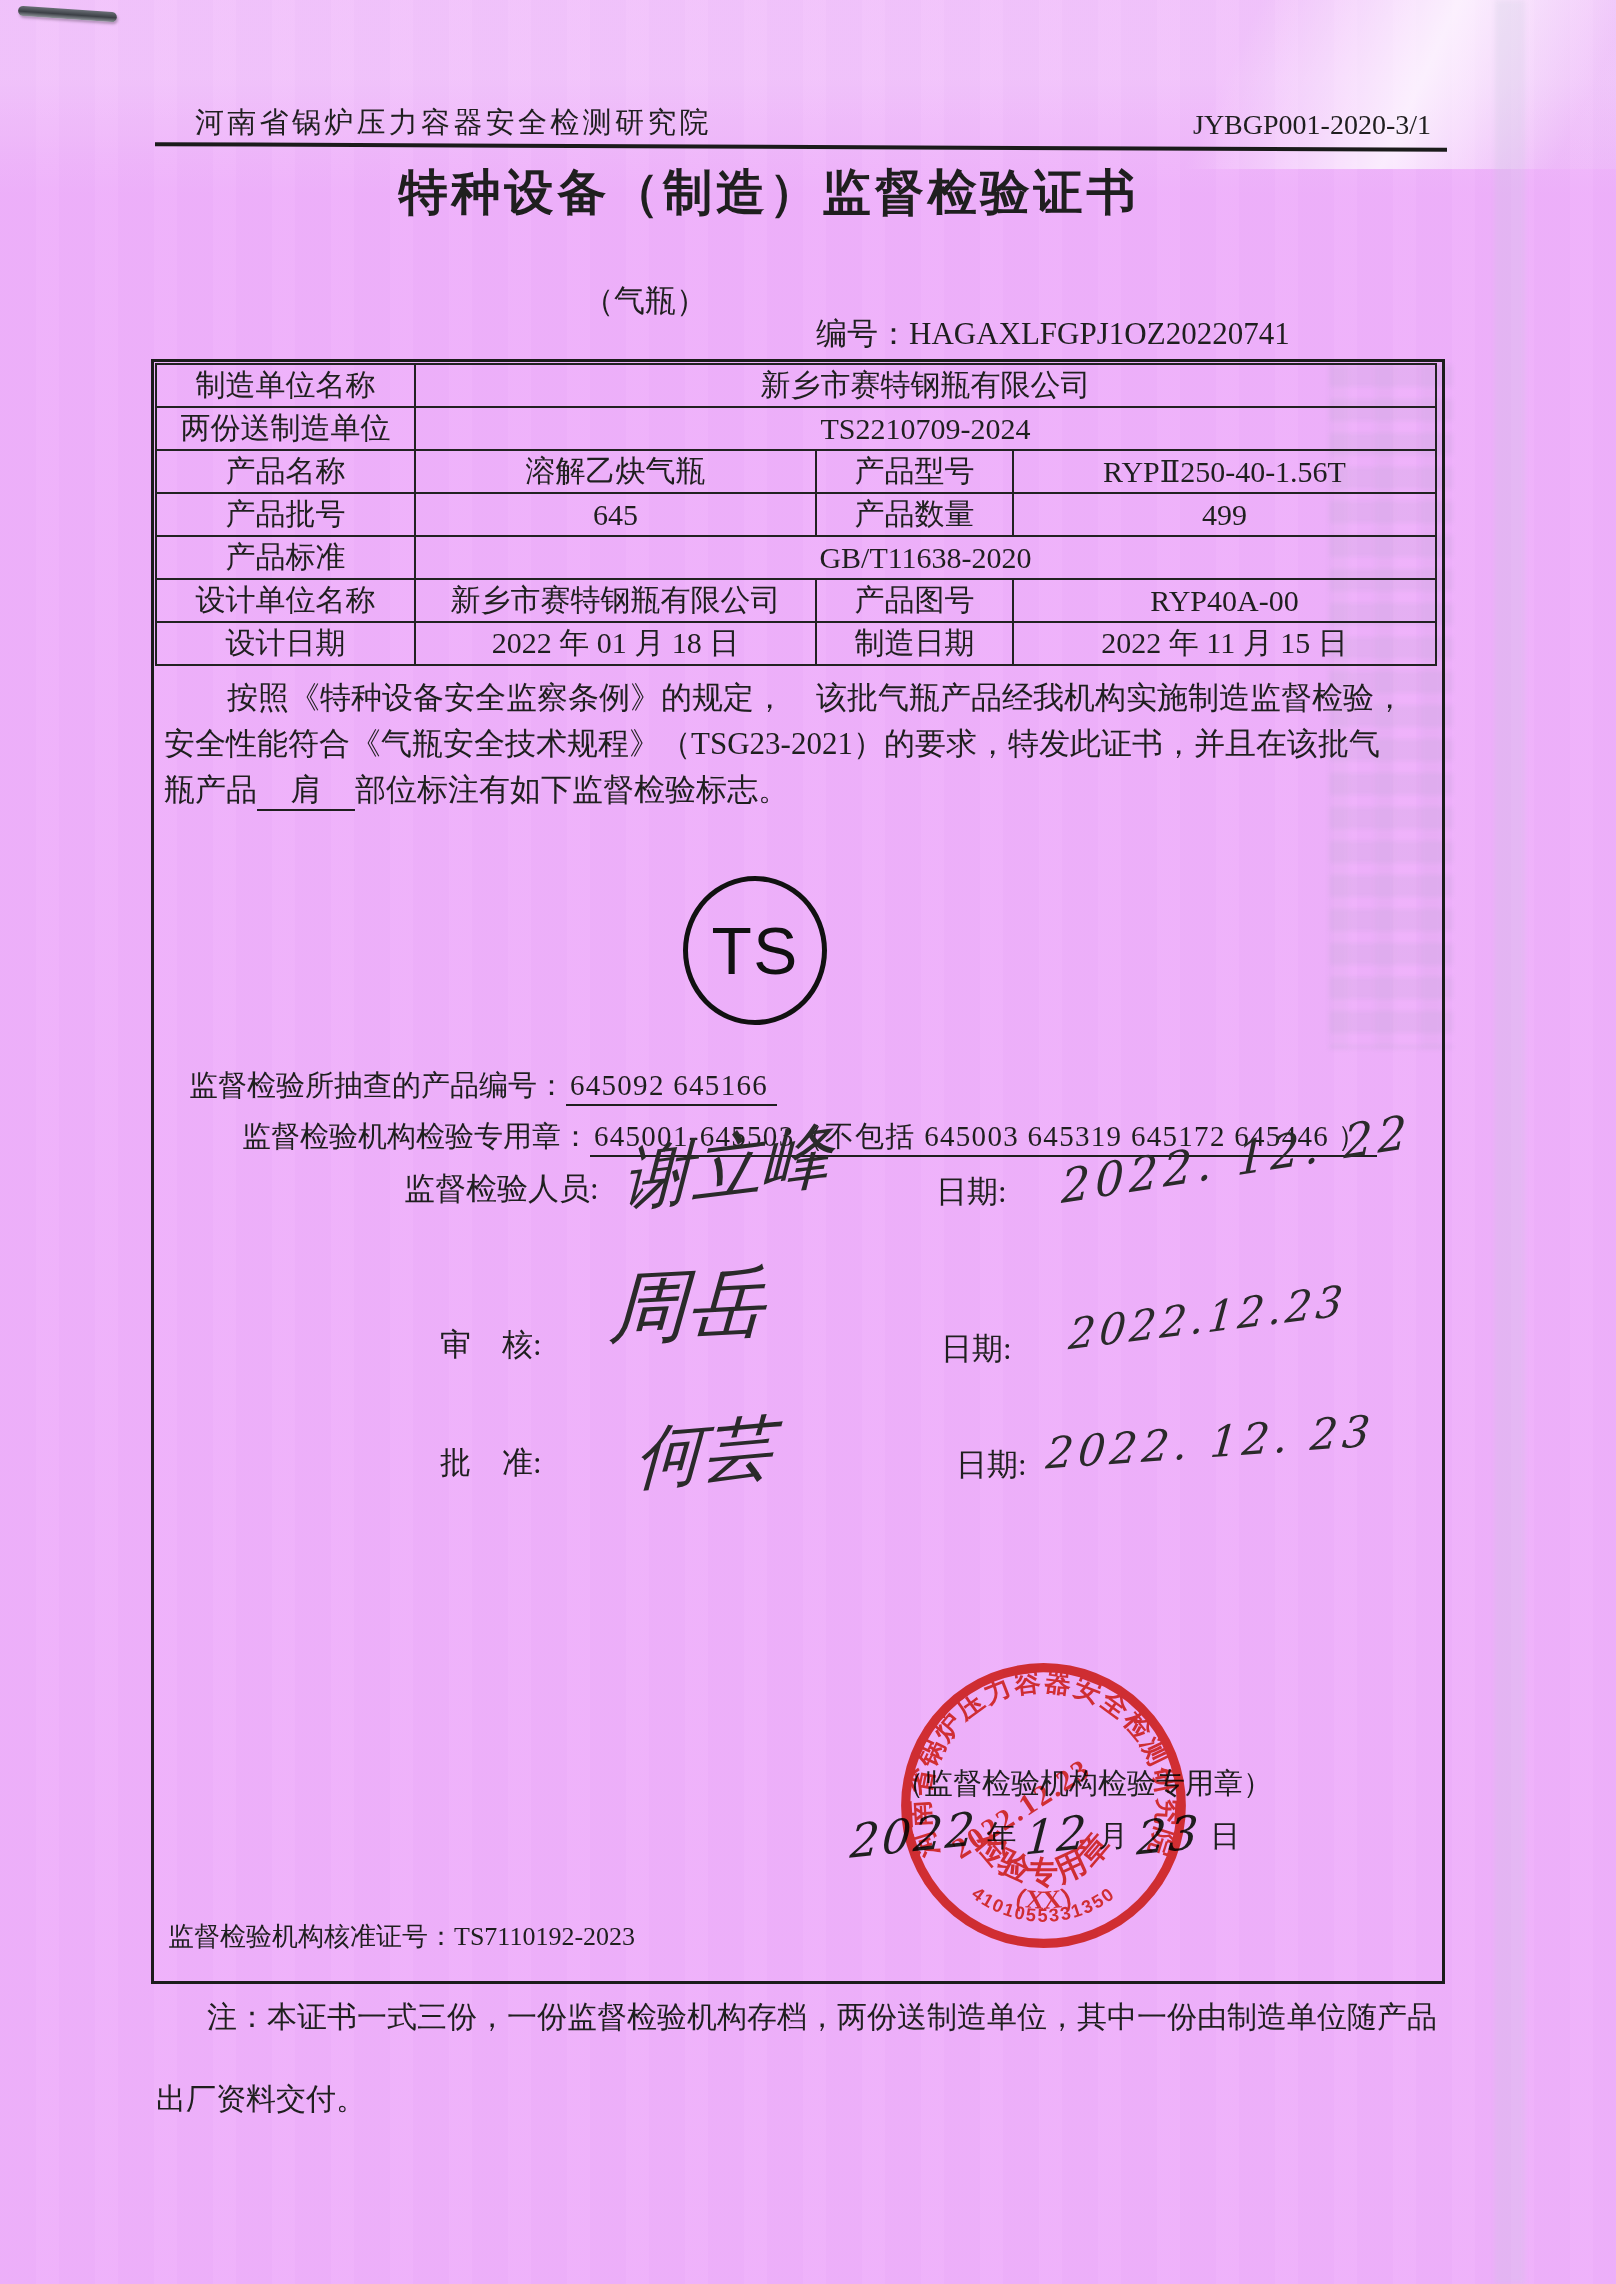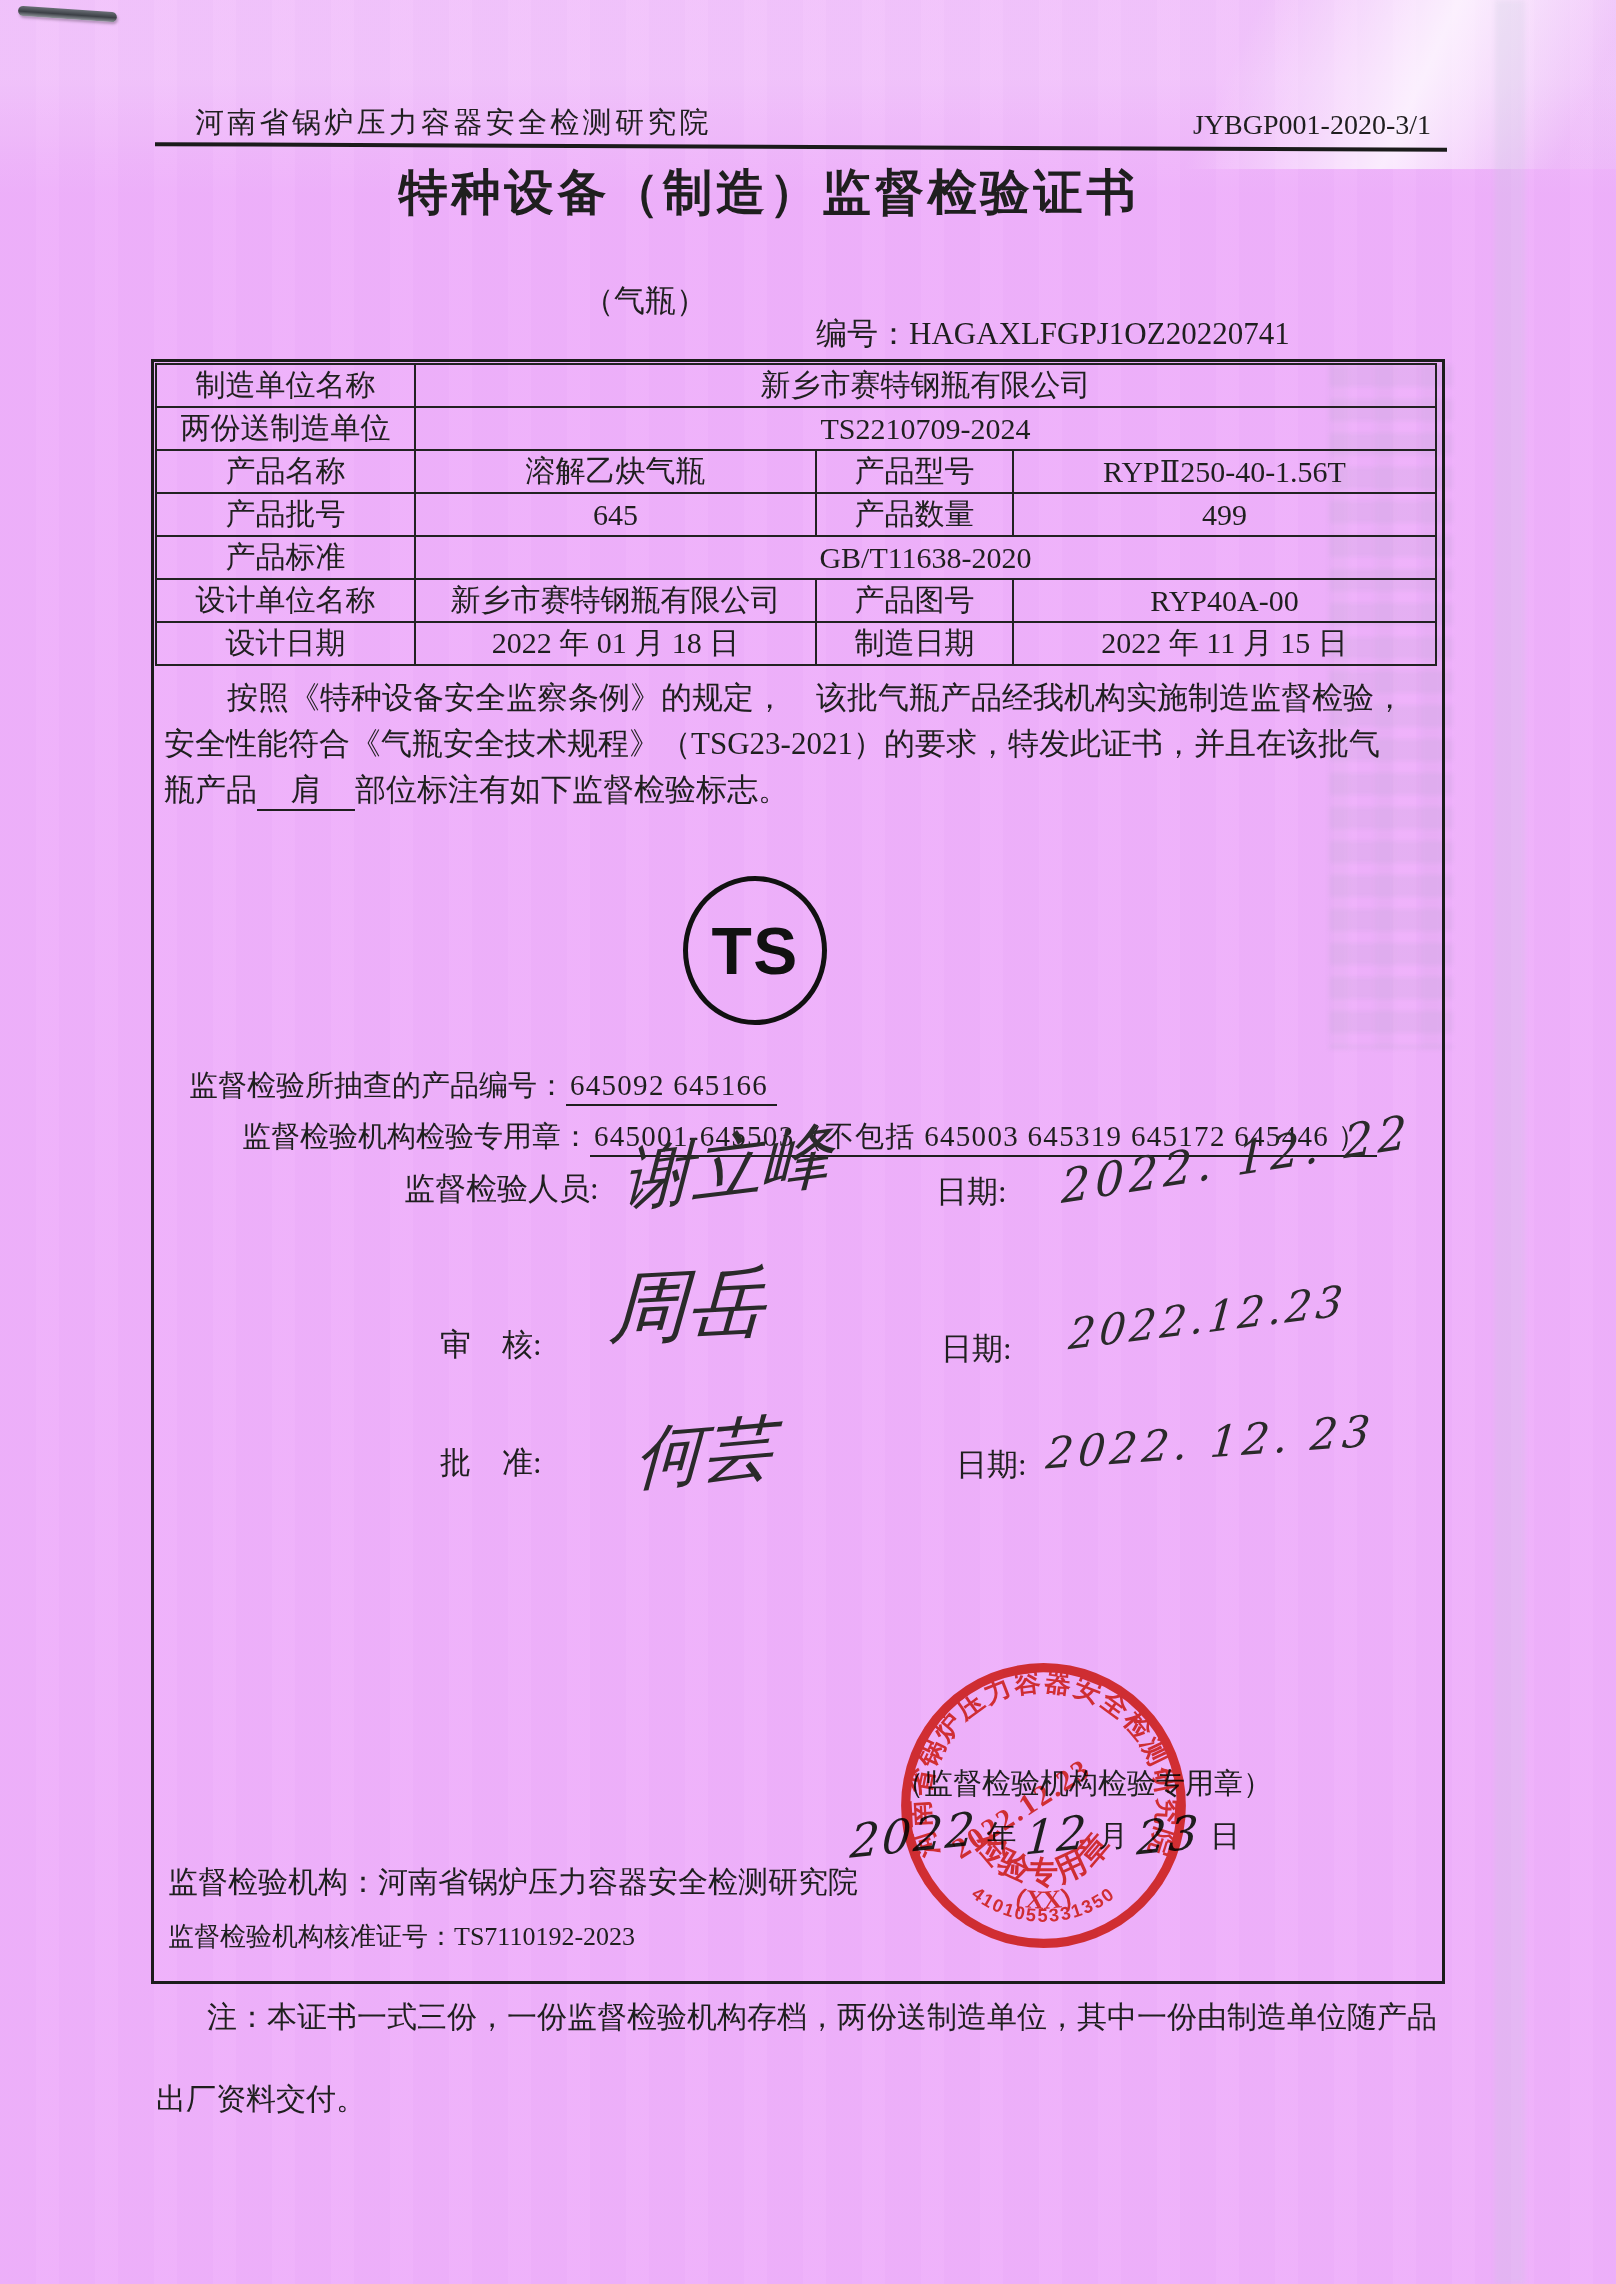--- a/index.html
+++ b/index.html
@@ -66,21 +66,21 @@
     display:inline-block;min-width:98px;text-align:center;
     border-bottom:2.6px solid #1f1f1f;line-height:38px;
   }
   .ts-mark{
     position:absolute;left:683px;top:876px;width:134px;height:139px;
     border:5.2px solid #111;border-radius:50%;
     display:flex;align-items:center;justify-content:center;
   }
   .ts-mark span{
     font-family:"Liberation Sans","DejaVu Sans",sans-serif;
-    font-size:66px;font-weight:700;letter-spacing:1.3px;color:#111;
+    font-size:66px;font-weight:400;letter-spacing:1.3px;color:#111;
   }
   .numline{position:absolute;font-size:29px;white-space:nowrap;}
   .numline .val{
     font-size:29px;border-bottom:2.6px solid #1f1f1f;padding:0 9px 2.6px 3.9px;letter-spacing:1.3px;
   }
   .role-label{position:absolute;font-size:31px;white-space:nowrap;}
   .date-label{position:absolute;font-size:31px;white-space:nowrap;}
   .hw{
     position:absolute;white-space:nowrap;color:#2a2a2a;
     font-family:"DejaVu Serif","Liberation Serif",serif;
@@ -208,21 +208,20 @@
   <div class="hw sig3">何芸</div>
   <div class="date-label" style="left:956px;top:1444px;">日期:</div>
   <div class="hw dat3">2022. 12. 23</div>
 
   <div class="stamp-caption">（监督检验机构检验专用章）</div>
 
   <div class="stamp-date-line">
     <span class="hwd">2022</span><span class="unit">年</span><span class="hwd">12</span><span class="unit">月</span><span class="hwd">23</span><span class="unit">日</span>
   </div>
 
-  <div class="agency-line1">监督检验机构：河南省锅炉压力容器安全检测研究院</div>
   <div class="agency-line2">监督检验机构核准证号：TS7110192-2023</div>
 
   <svg class="stamp-svg" viewBox="0 0 470 470">
     <defs>
       <path id="arcTop" d="M 69.6,295.2 A 176,176 0 1 1 400.4,295.2" fill="none"></path>
       <path id="arcJY" d="M 132.8,294 A 118,118 0 0 0 337.2,294" fill="none"></path>
       <path id="arcXX" d="M 168,378 A 158,158 0 0 0 302,378" fill="none"></path>
       <path id="arcNum" d="M 98.6,349.4 A 178,178 0 0 0 371.4,349.4" fill="none"></path>
     </defs>
     <circle cx="235" cy="235" r="211" fill="none" stroke="#de3728" stroke-width="14"></circle>

